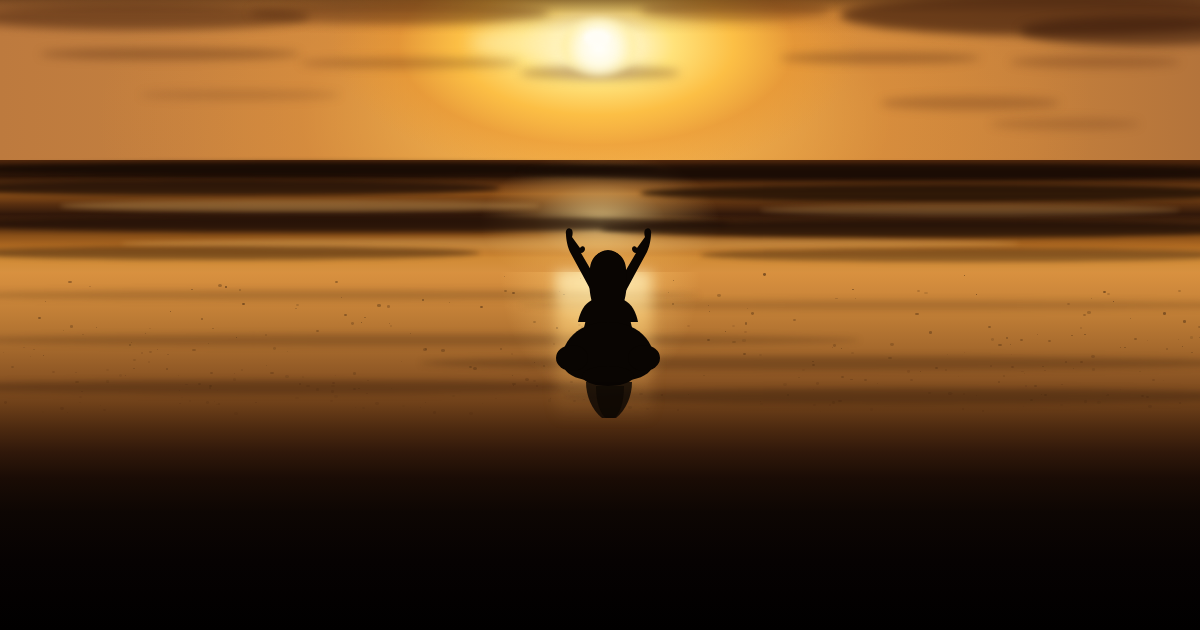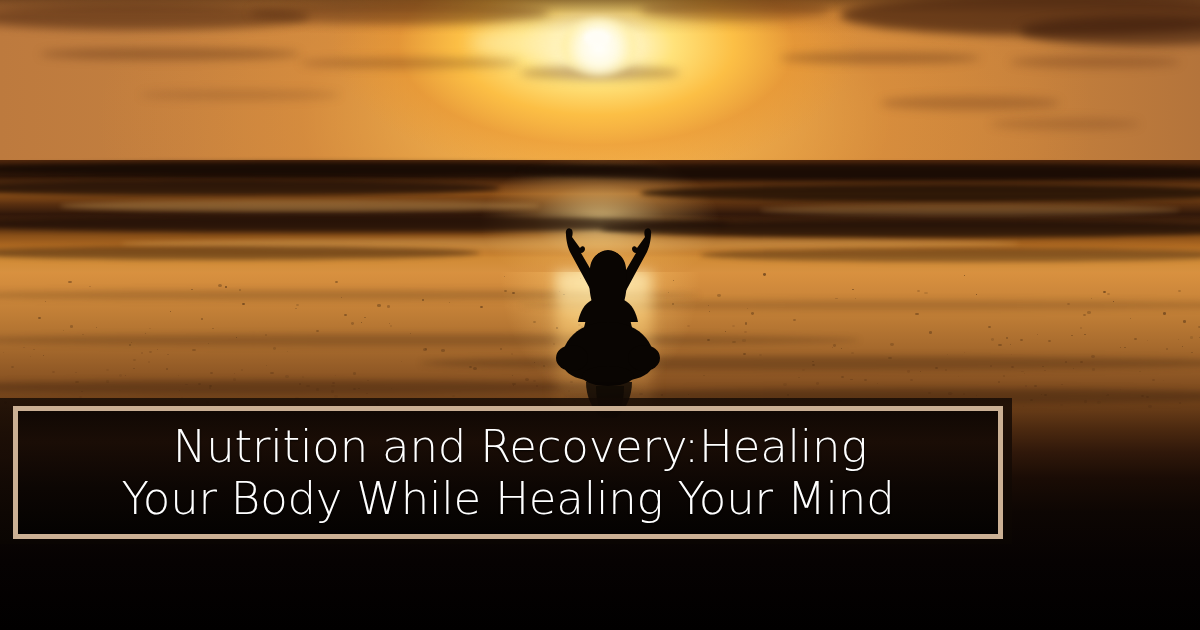--- a/index.html
+++ b/index.html
@@ -566,20 +566,14 @@
         <ellipse cx="124" cy="140" rx="16" ry="13"></ellipse>
 
         <ellipse cx="88" cy="158" rx="26" ry="10"></ellipse>
 
         <path d="M66,164 C66,178 72,192 82,200 L96,200 C106,192 112,178 112,164 Z" opacity="0.82"></path>
         <path d="M76,168 C76,184 80,196 86,200 L94,200 C100,196 104,184 104,168 Z" opacity="0.6"></path>
       </g>
     </svg>
   </div>
 
-  <div class="banner">
-    <div class="banner-frame">
-      <div class="title-line l1">Nutrition and Recovery:Healing</div>
-      <div class="title-line l2">Your Body While Healing Your Mind</div>
-    </div>
-  </div>
 
 </div>
 
 </body></html>

